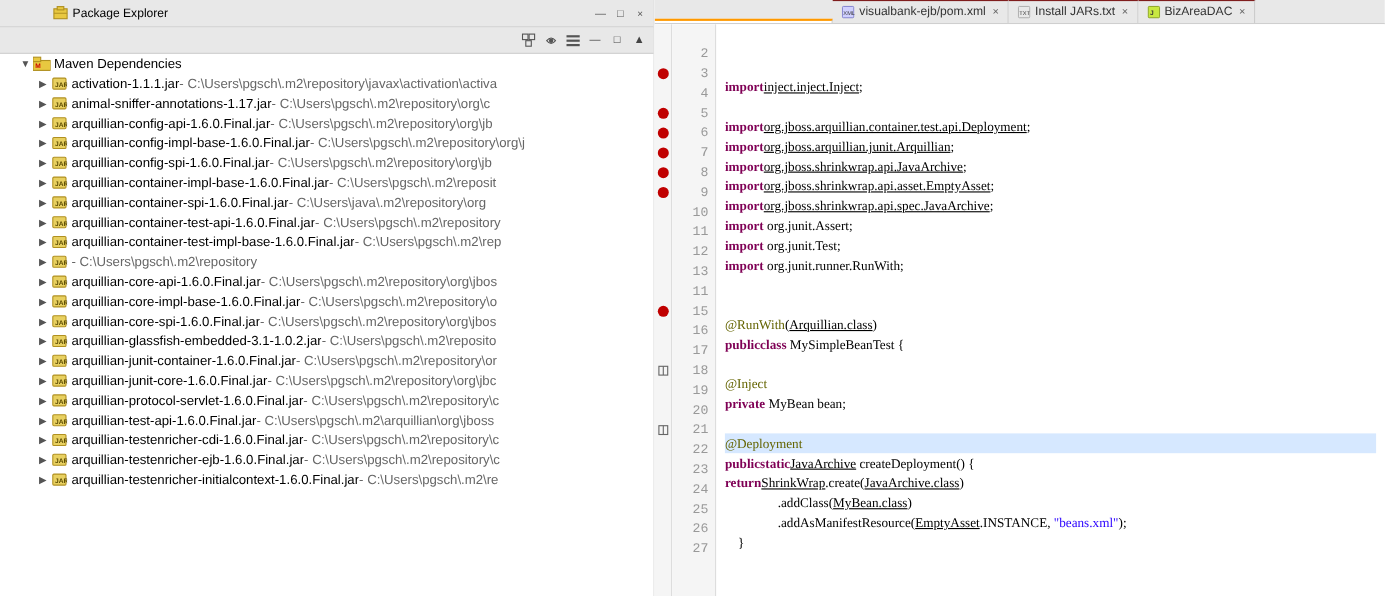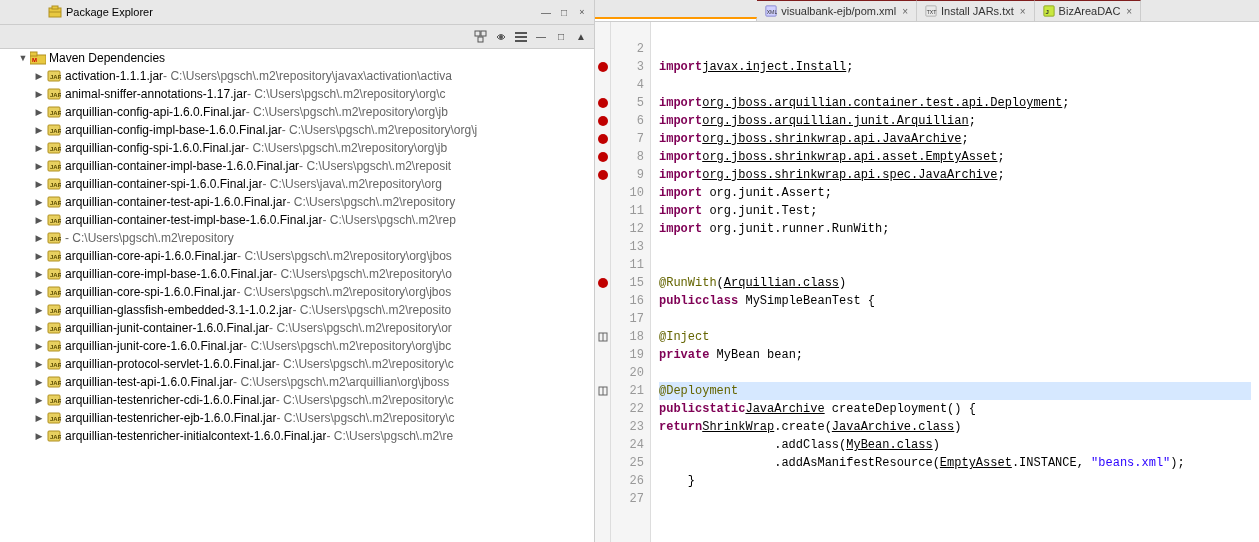--- a/index.html
+++ b/index.html
@@ -32,21 +32,21 @@
     
     .tab-bar { display: flex; align-items: flex-end; background: #e8e8e8; border-bottom: 1px solid #ccc; height: 22px; overflow: hidden; }
     .tab { display: flex; align-items: center; height: 21px; padding: 0 8px; background: #e8e8e8; border-right: 1px solid #ccc; border-top: 1px solid #7f1d1d; cursor: pointer; font-size: 11px; font-family: Arial, sans-serif; color: #333; gap: 4px; white-space: nowrap; }
     .tab.active { background: #fff; border-top: 2px solid #f90; border-bottom: 1px solid #fff; position: relative; top: 17px; }
     .tab-icon { width: 12px; height: 12px; display: flex; align-items: center; justify-content: center; }
     .tab-close { font-size: 10px; color: #666; margin-left: 2px; }
     
     
     .code-container { flex: 1; overflow: auto; background: #fff; display: flex; }
     .line-numbers { background: #f5f5f5; border-right: 1px solid #ddd; padding: 0 6px; text-align: right; color: #999; font-size: 12px; font-family: 'Courier New', monospace; line-height: 18px; user-select: none; min-width: 40px; }
-    .code-area { flex: 1; padding: 0 8px; line-height: 18px; font-size: 12px; font-family: Liberation Mono, monospace; overflow-x: auto; }
+    .code-area { flex: 1; padding: 12px 8px; line-height: 18px; font-size: 12px; font-family: Liberation Serif, serif; overflow-x: auto; }
     .code-line { white-space: pre; min-height: 18px; display: flex; align-items: center; }
     .code-line.highlighted { background: #d6e8ff; }
     .kw { color: #7f0055; font-weight: bold; }
     .type-ref { color: #000; text-decoration: underline; }
     .annotation { color: #646400; }
     .string { color: #2a00ff; }
     
     .gutter { width: 16px; background: #f5f5f5; border-right: 1px solid #ddd; display: flex; flex-direction: column; }
     .gutter-line { height: 18px; display: flex; align-items: center; justify-content: center; font-size: 10px; }
   </style>
@@ -527,21 +527,21 @@
         <div style="height:18px">23</div>
         <div style="height:18px">24</div>
         <div style="height:18px">25</div>
         <div style="height:18px">26</div>
         <div style="height:18px">27</div>
       </div>
 
       <div class="code-area">
         <div class="code-line"></div>
         <div class="code-line"></div>
-        <div class="code-line"><span class="kw">import</span> <span class="type-ref">javax.inject.Install</span>;</div>
+        <div class="code-line"><span class="kw">import</span> <span class="type-ref">inject.inject.Inject</span>;</div>
         <div class="code-line"></div>
         <div class="code-line"><span class="kw">import</span> <span class="type-ref">org.jboss.arquillian.container.test.api.Deployment</span>;</div>
         <div class="code-line"><span class="kw">import</span> <span class="type-ref">org.jboss.arquillian.junit.Arquillian</span>;</div>
         <div class="code-line"><span class="kw">import</span> <span class="type-ref">org.jboss.shrinkwrap.api.JavaArchive</span>;</div>
         <div class="code-line"><span class="kw">import</span> <span class="type-ref">org.jboss.shrinkwrap.api.asset.EmptyAsset</span>;</div>
         <div class="code-line"><span class="kw">import</span> <span class="type-ref">org.jboss.shrinkwrap.api.spec.JavaArchive</span>;</div>
         <div class="code-line"><span class="kw">import</span> org.junit.Assert;</div>
         <div class="code-line"><span class="kw">import</span> org.junit.Test;</div>
         <div class="code-line"><span class="kw">import</span> org.junit.runner.RunWith;</div>
         <div class="code-line"></div>

